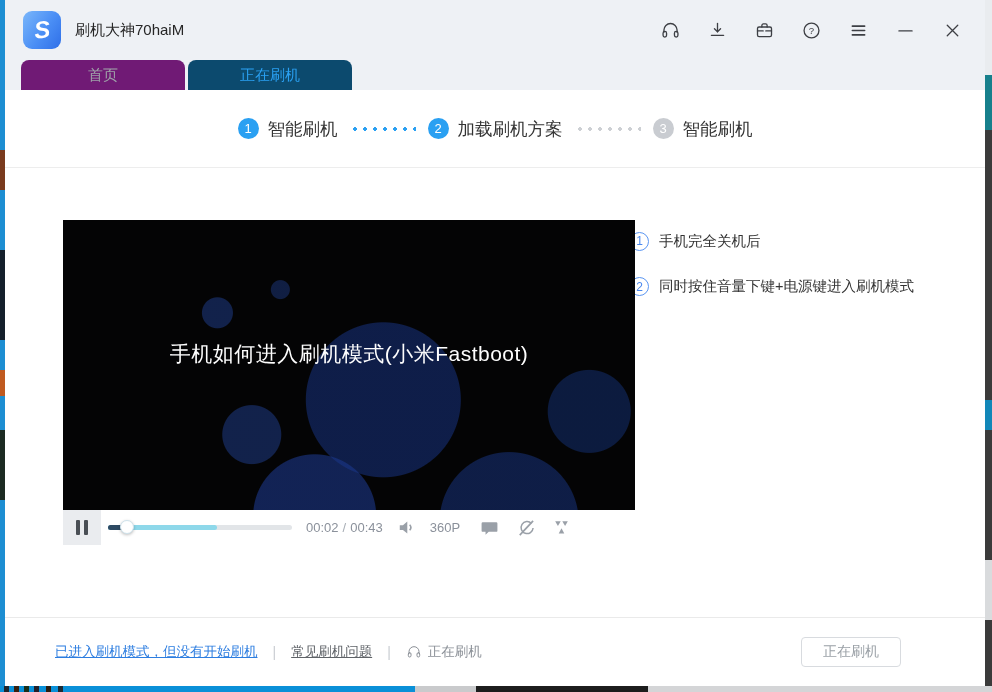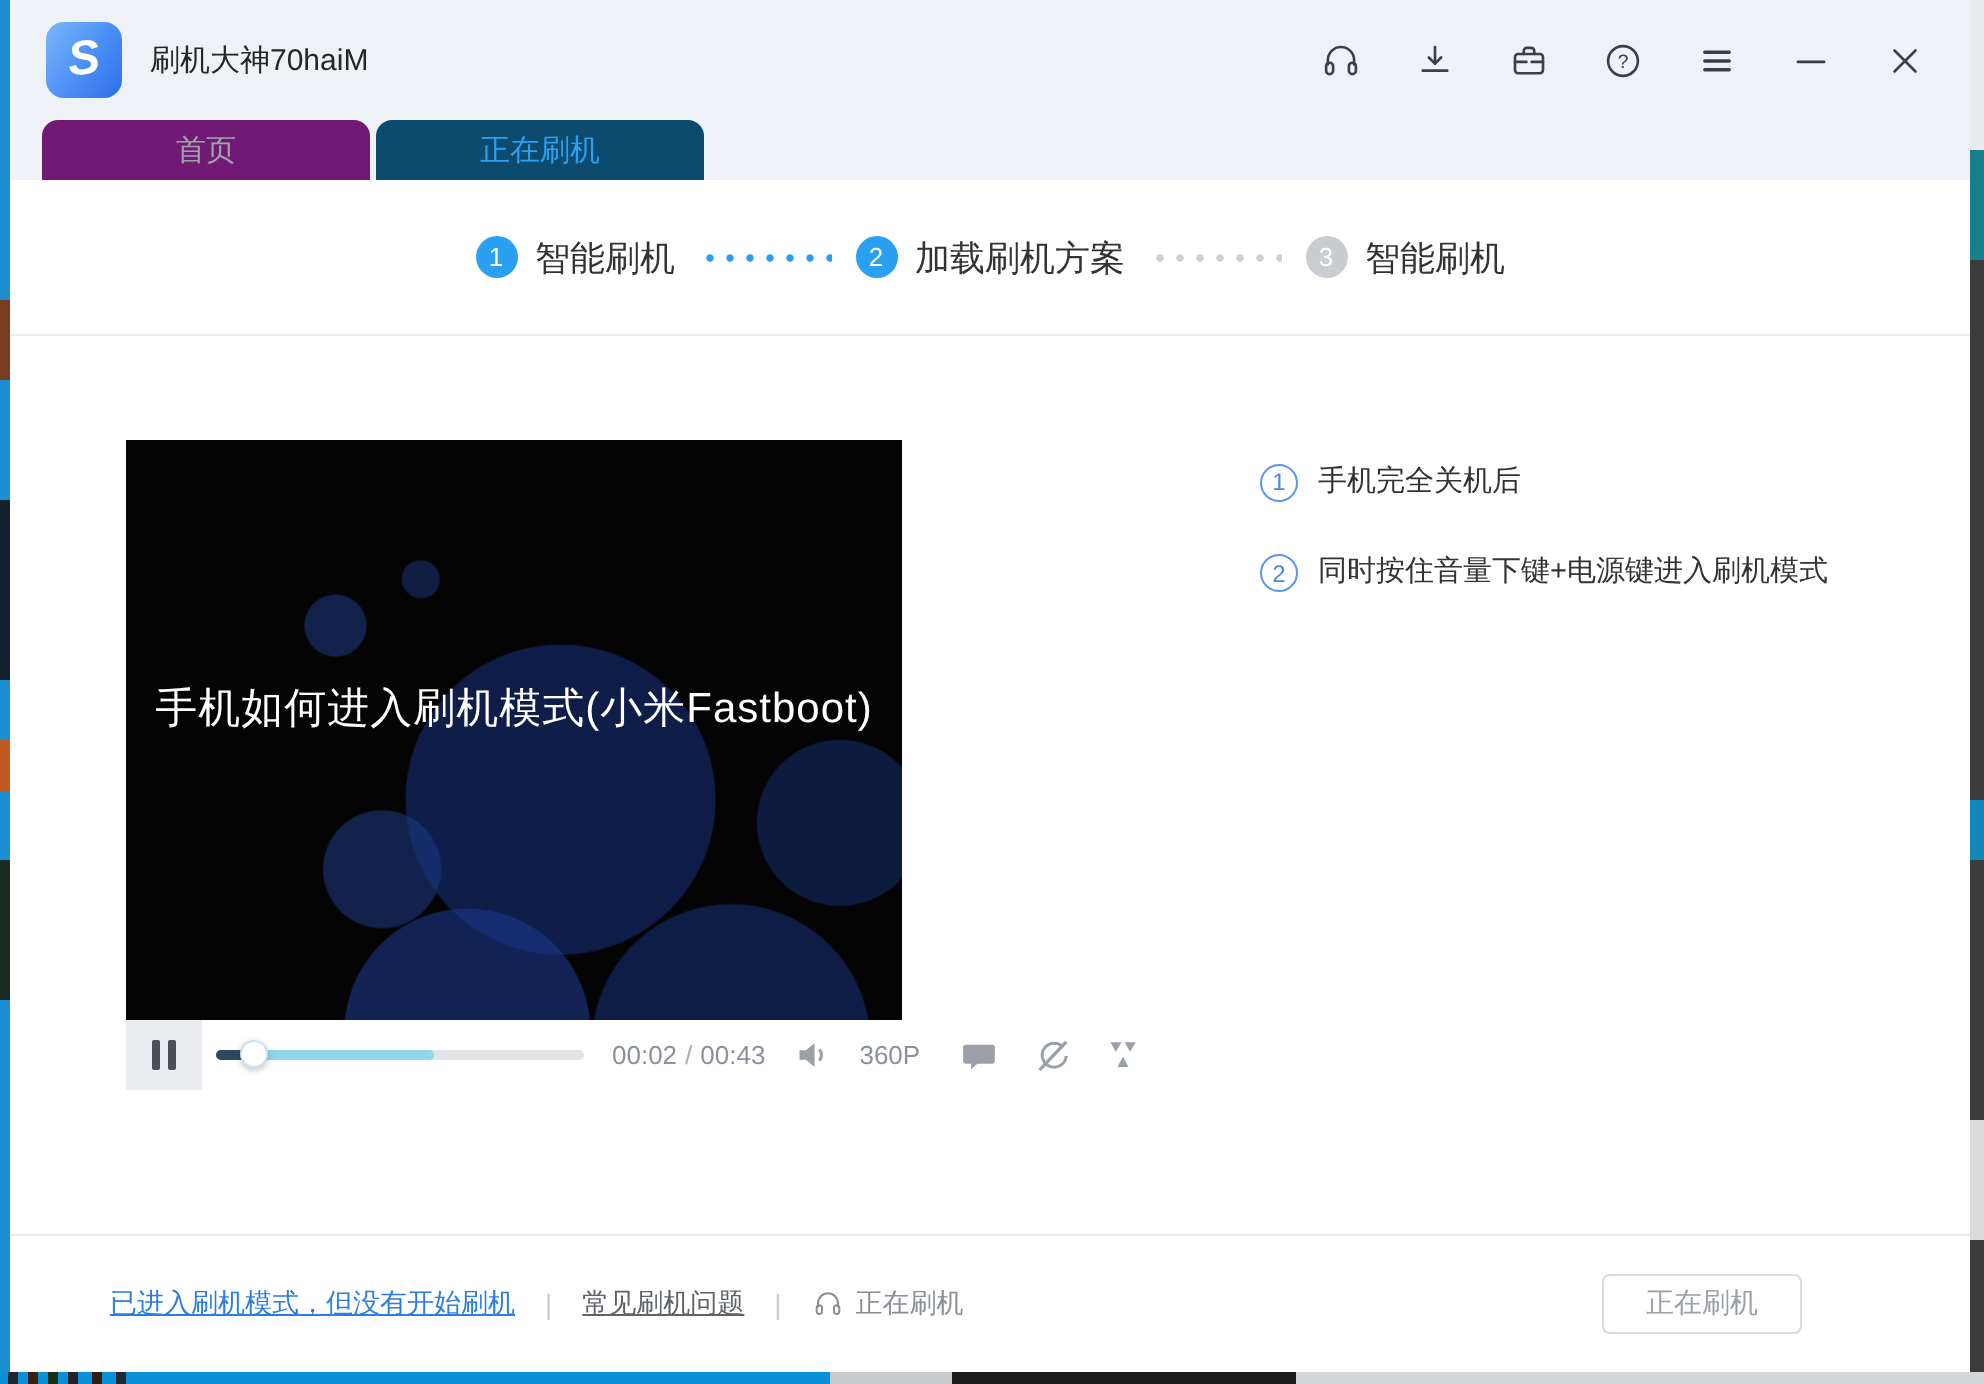--- a/index.html
+++ b/index.html
@@ -45,21 +45,21 @@
   .step-circle { width:21px; height:21px; border-radius:50%; color:#fff; font-size:13px; display:flex; align-items:center; justify-content:center; background:#2aa0f2; flex-shrink:0; }
   .step.pending .step-circle { background:#c9ccd1; }
   .step-label { margin-left:9px; font-size:17.5px; color:#333; font-weight:500; }
   .connector { width:66px; height:4px; margin:0 12px; background-image:radial-gradient(circle,#2aa0f2 1.7px,transparent 2px); background-size:10px 4px; background-repeat:repeat-x; background-position:left center; }
   .connector.gray { background-image:radial-gradient(circle,#cdd0d4 1.7px,transparent 2px); }
 
   
   .main { flex:1; display:flex; padding:52px 0 0 58px; background:#fff; }
 
   .video-col { width:482px; flex-shrink:0; }
-  .video-screen { position:relative; width:388px; height:290px; background:
+  .video-screen { position:relative; width:572px; height:290px; background:
       radial-gradient(circle 16px at 27% 32%, rgba(35,70,160,.45) 15px, transparent 16px),
       radial-gradient(circle 10px at 38% 24%, rgba(35,70,160,.4) 9px, transparent 10px),
       radial-gradient(circle 78px at 56% 62%, rgba(25,55,140,.5) 77px, transparent 78px),
       radial-gradient(circle 30px at 33% 74%, rgba(35,70,160,.45) 29px, transparent 30px),
       radial-gradient(circle 62px at 44% 102%, rgba(30,60,150,.55) 61px, transparent 62px),
       radial-gradient(circle 70px at 78% 104%, rgba(25,55,135,.5) 69px, transparent 70px),
       radial-gradient(circle 42px at 92% 66%, rgba(20,50,120,.5) 41px, transparent 42px),
       #040405;
       cursor:pointer; }
   .video-caption { position:absolute; left:0; right:0; top:120px; text-align:center; color:#fefefe; font-size:21px; letter-spacing:.5px; }

